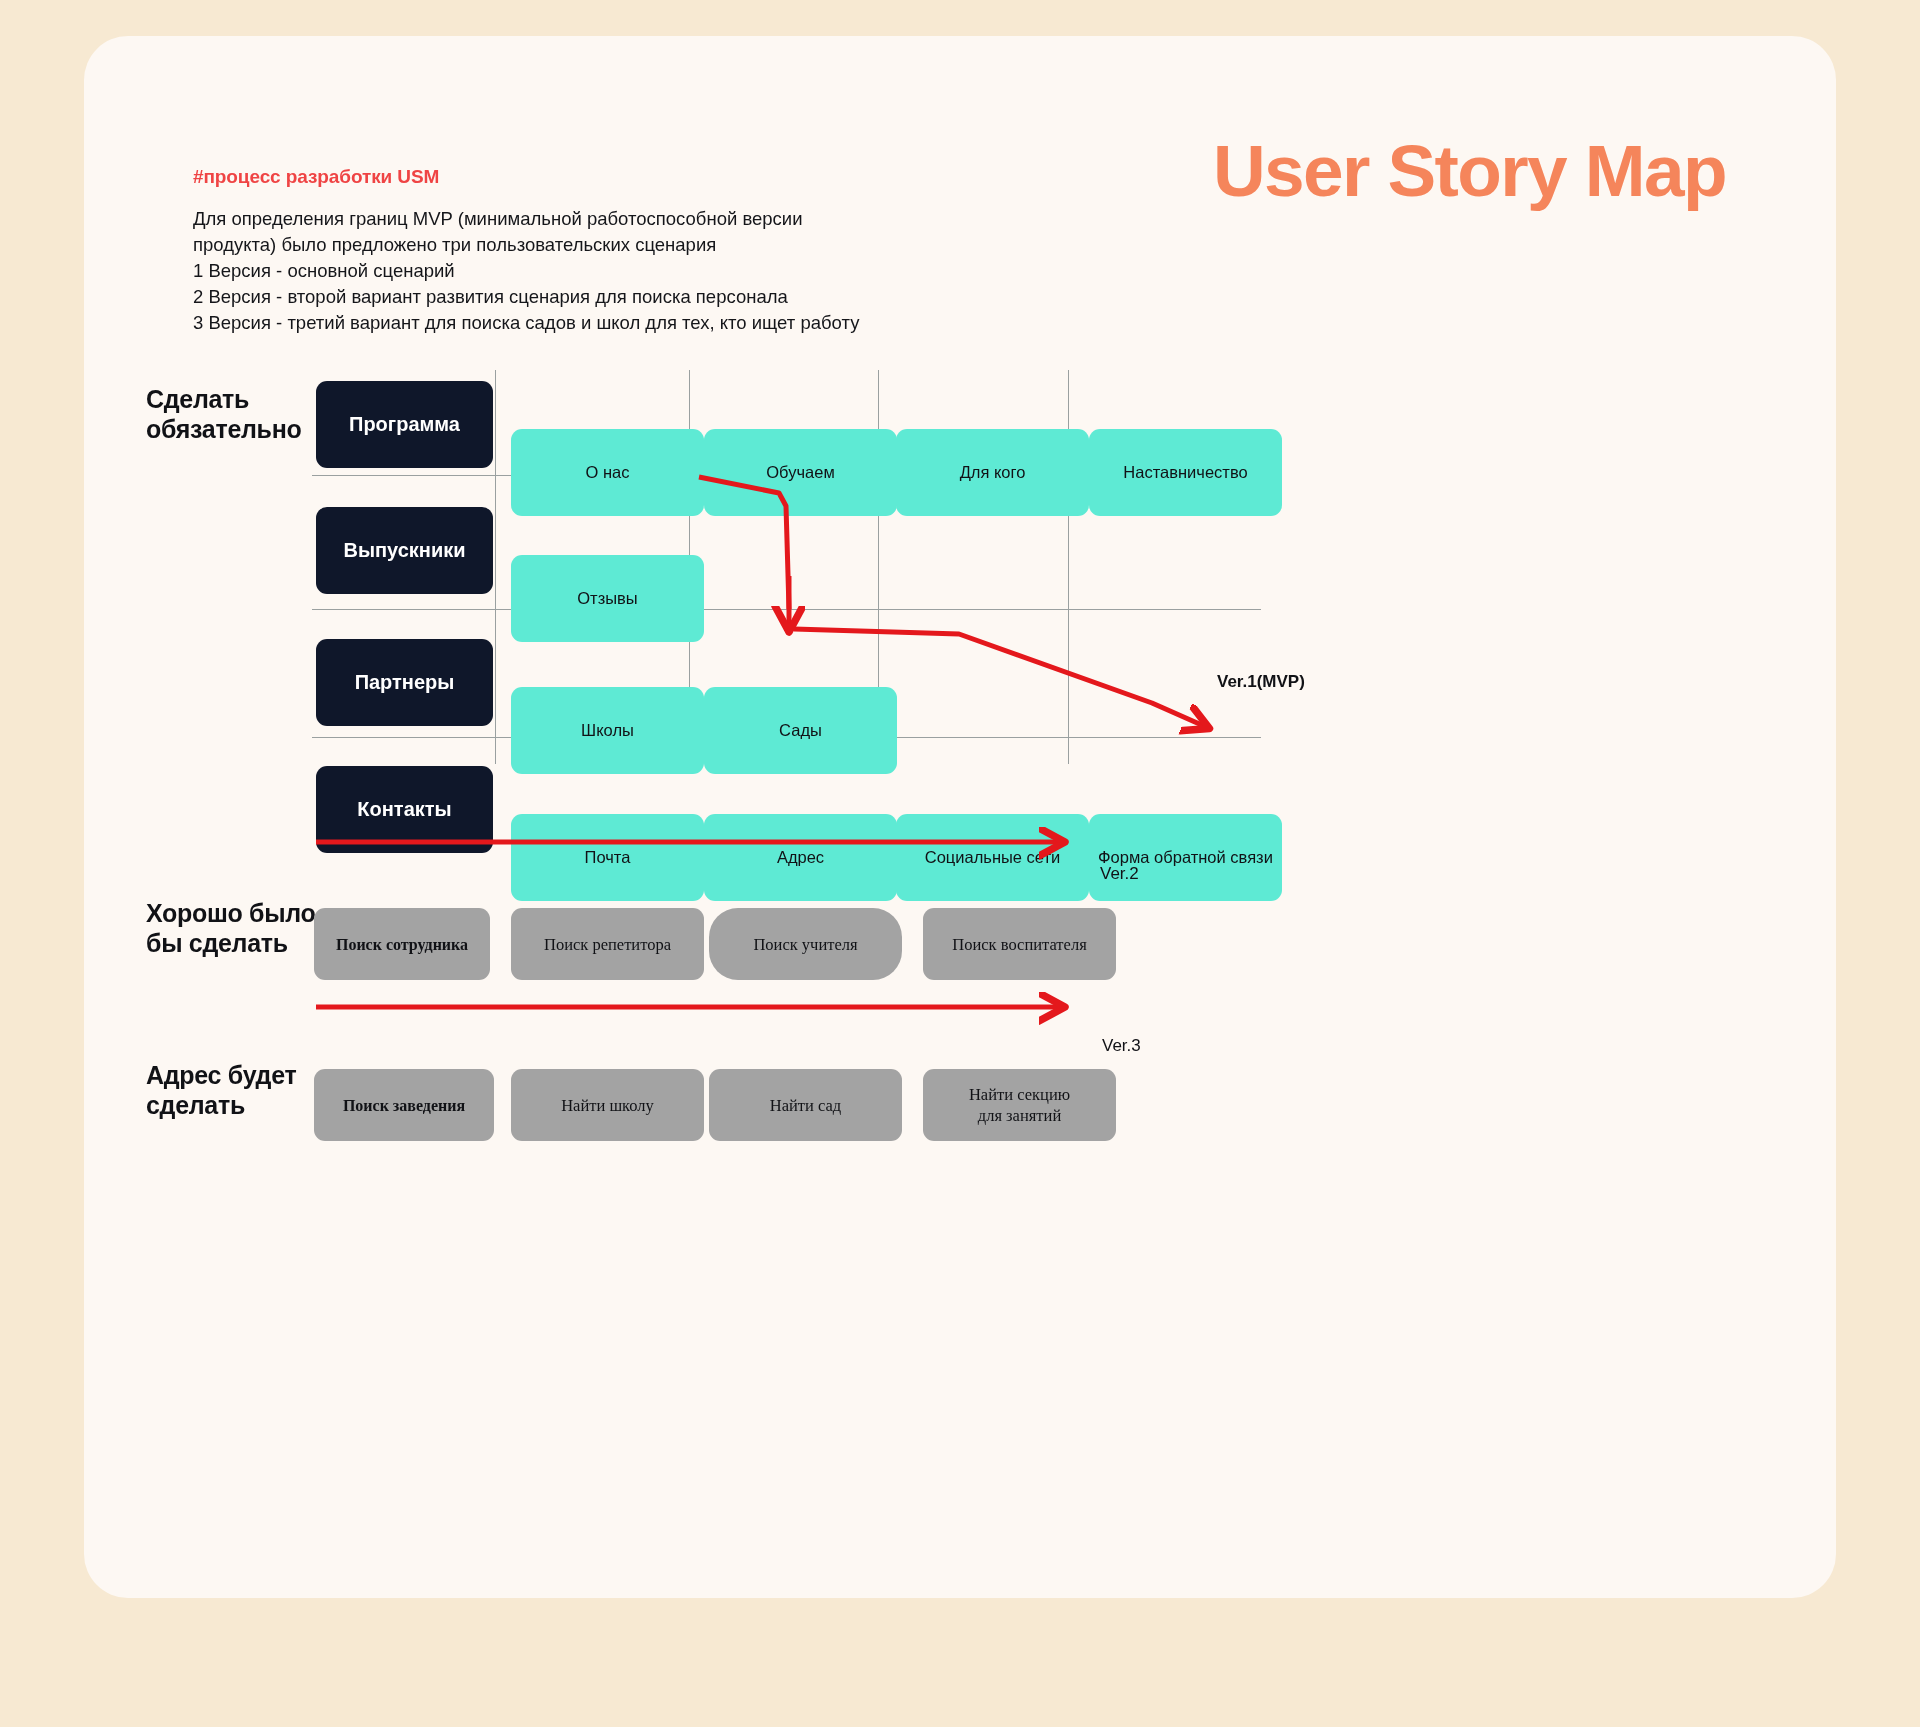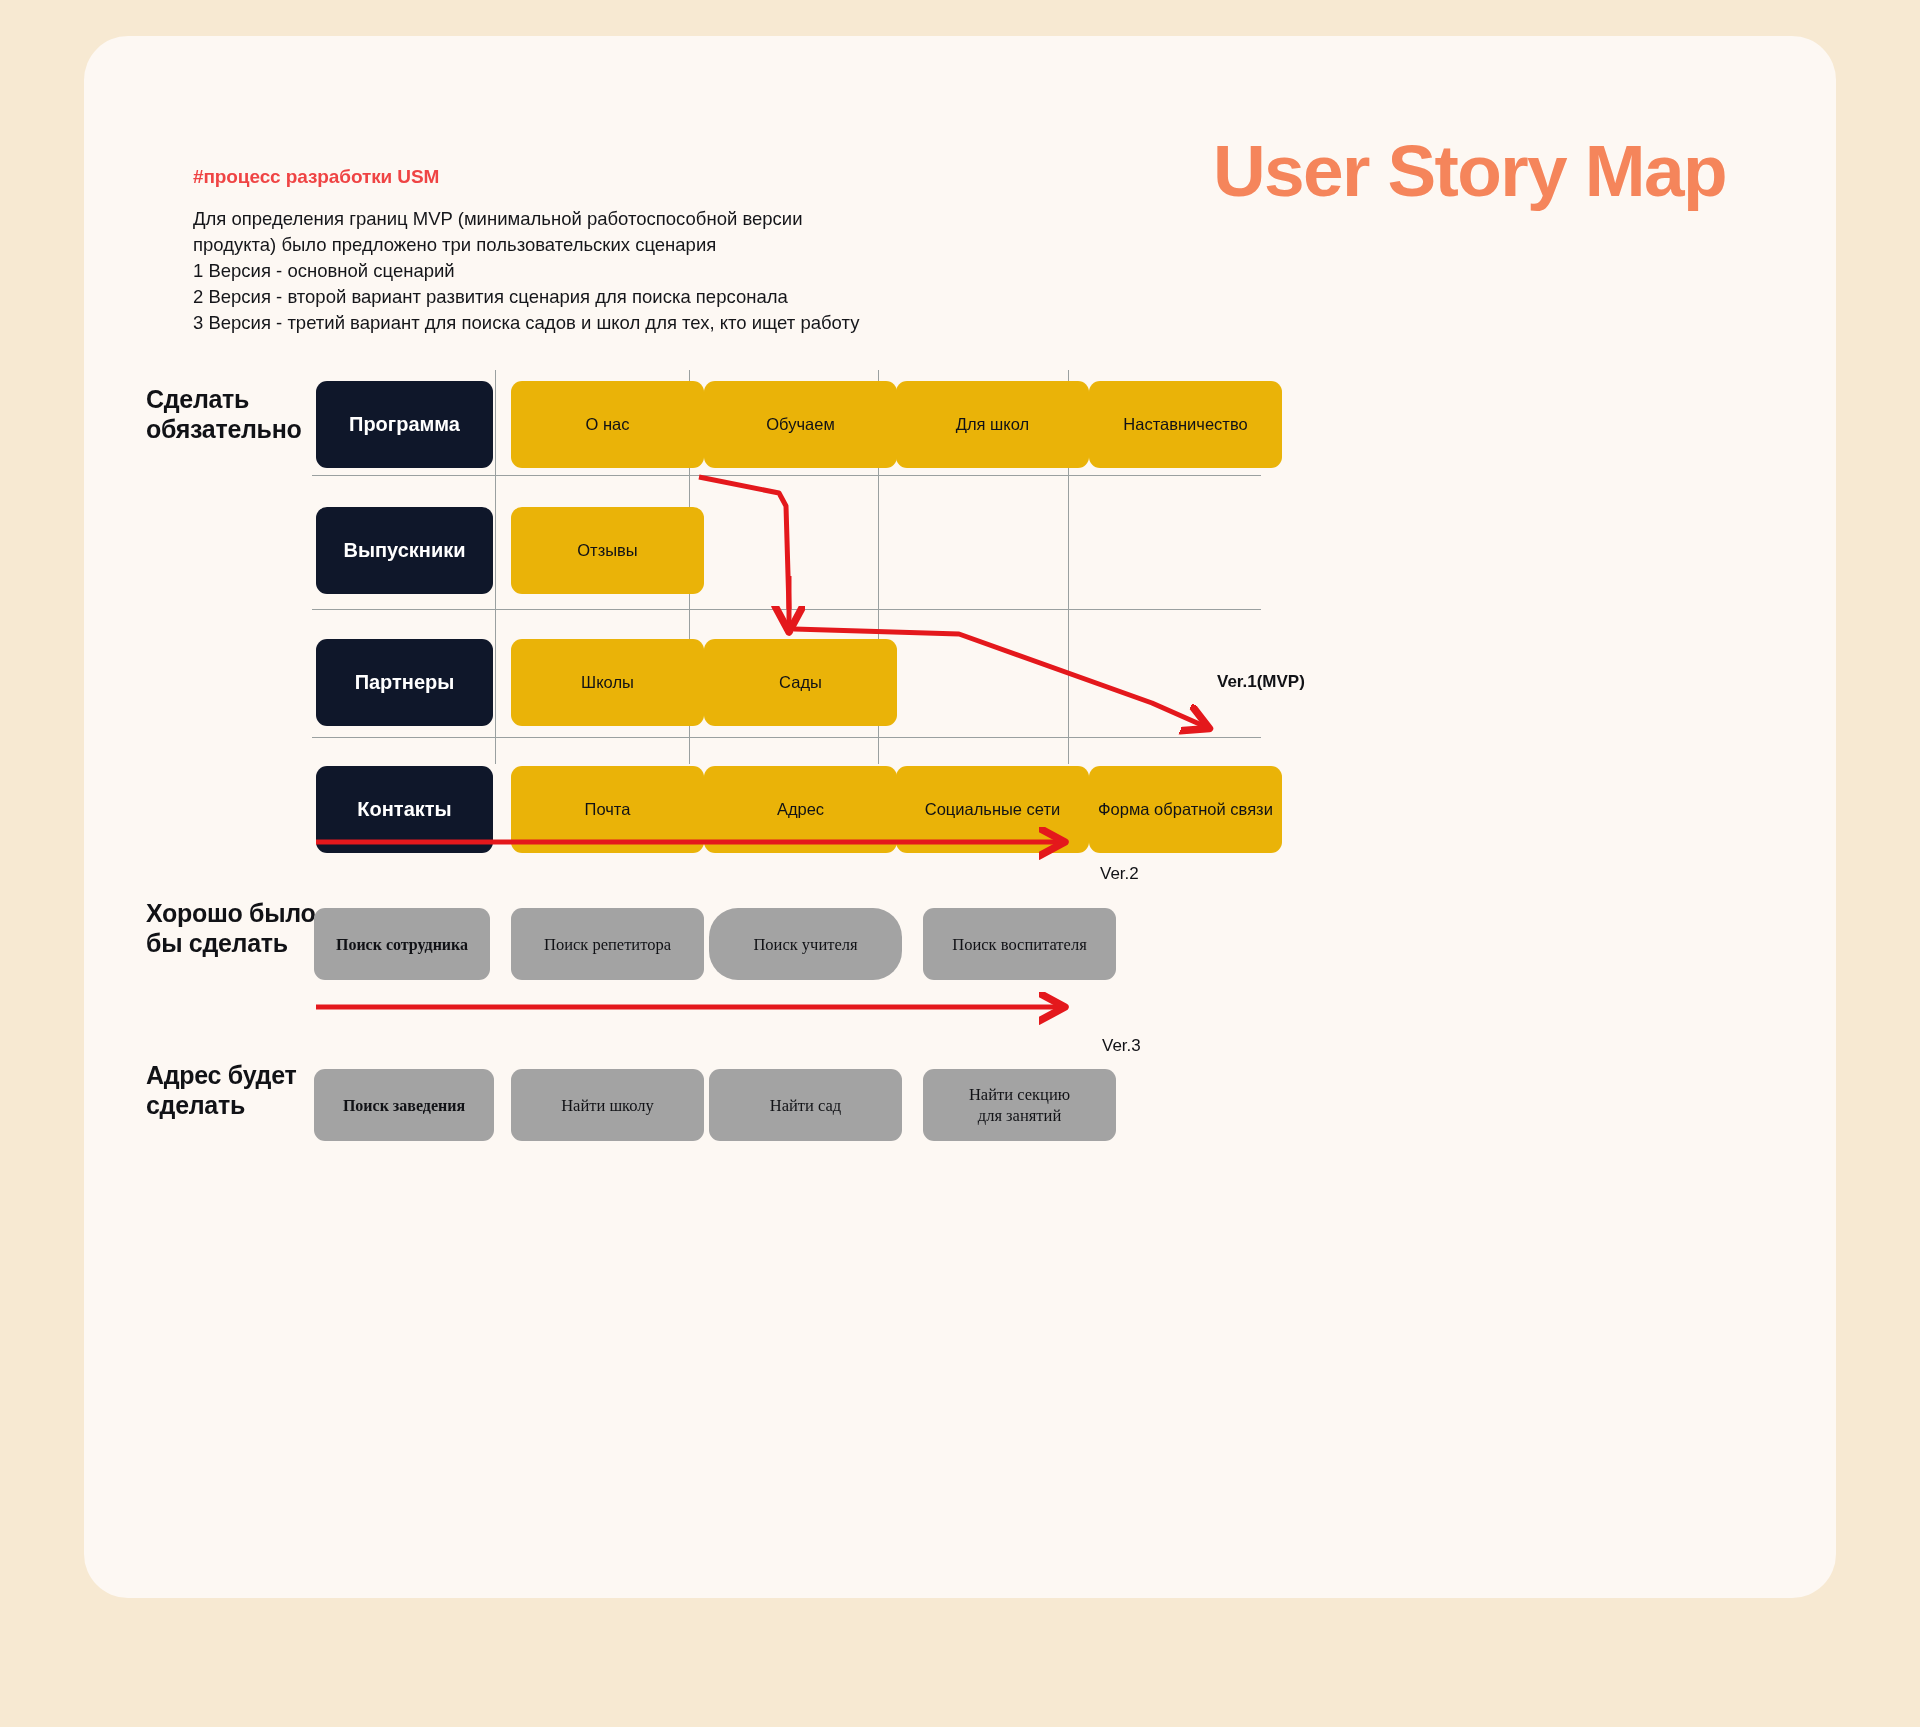--- a/index.html
+++ b/index.html
@@ -92,21 +92,21 @@
     align-items: center;
     justify-content: center;
     text-align: center;
     font-size: 16.5px;
     color: #111216;
     line-height: 21px;
     box-sizing: border-box;
     padding: 4px 8px;
   }
   .card.green   { background: #0f172a; color: #ffffff; font-weight: bold; font-size: 20px; }
-  .card.peach   { background: #eab308; }
+  .card.peach   { background: #5eead4; margin-top: 48px; }
   .card.lime    { background: #a3a3a3; font-family: Liberation Serif, serif; }
   .card.lime.bold { font-weight: bold; font-size: 16px; }
 
   .ver-label {
     position: absolute;
     font-size: 17px;
     color: #111216;
     white-space: nowrap;
   }
 
@@ -145,21 +145,21 @@
     <div class="vline" style="left:605px; top:334px; height:394px;"></div>
     <div class="vline" style="left:794px; top:334px; height:394px;"></div>
     <div class="vline" style="left:984px; top:334px; height:394px;"></div>
 
     <div class="row-label" style="left:62px; top:348px; width:170px;">Сделать
 обязательно</div>
 
     <div class="card green" style="left:232px; top:345px; width:177px; height:87px;">Программа</div>
     <div class="card peach" style="left:427px; top:345px; width:193px; height:87px;">О нас</div>
     <div class="card peach" style="left:620px; top:345px; width:193px; height:87px;">Обучаем</div>
-    <div class="card peach" style="left:812px; top:345px; width:193px; height:87px;">Для школ</div>
+    <div class="card peach" style="left:812px; top:345px; width:193px; height:87px;">Для кого</div>
     <div class="card peach" style="left:1005px; top:345px; width:193px; height:87px;">Наставничество</div>
 
     <div class="card green" style="left:232px; top:471px; width:177px; height:87px;">Выпускники</div>
     <div class="card green" style="left:232px; top:603px; width:177px; height:87px;">Партнеры</div>
 
     <div class="card peach" style="left:427px; top:471px; width:193px; height:87px;">Отзывы</div>
     <div class="card peach" style="left:427px; top:603px; width:193px; height:87px;">Школы</div>
     <div class="card peach" style="left:620px; top:603px; width:193px; height:87px;">Сады</div>
 
     <div class="card green" style="left:232px; top:730px; width:177px; height:87px;">Контакты</div>

